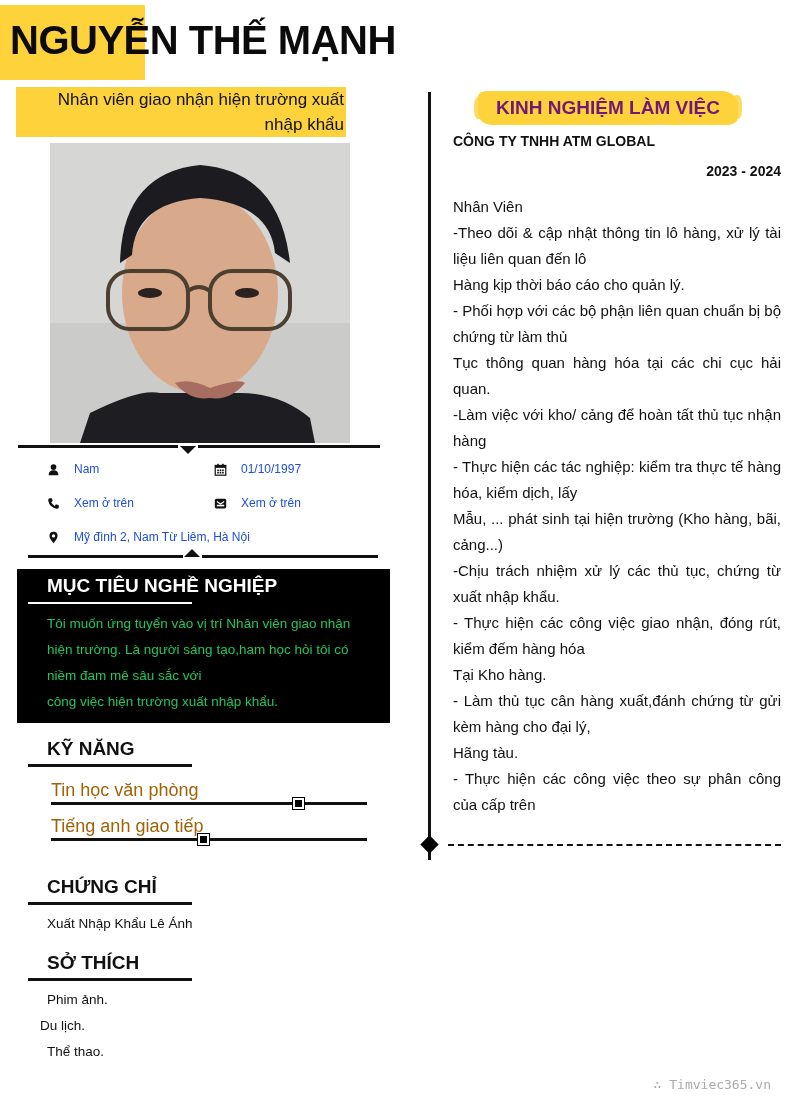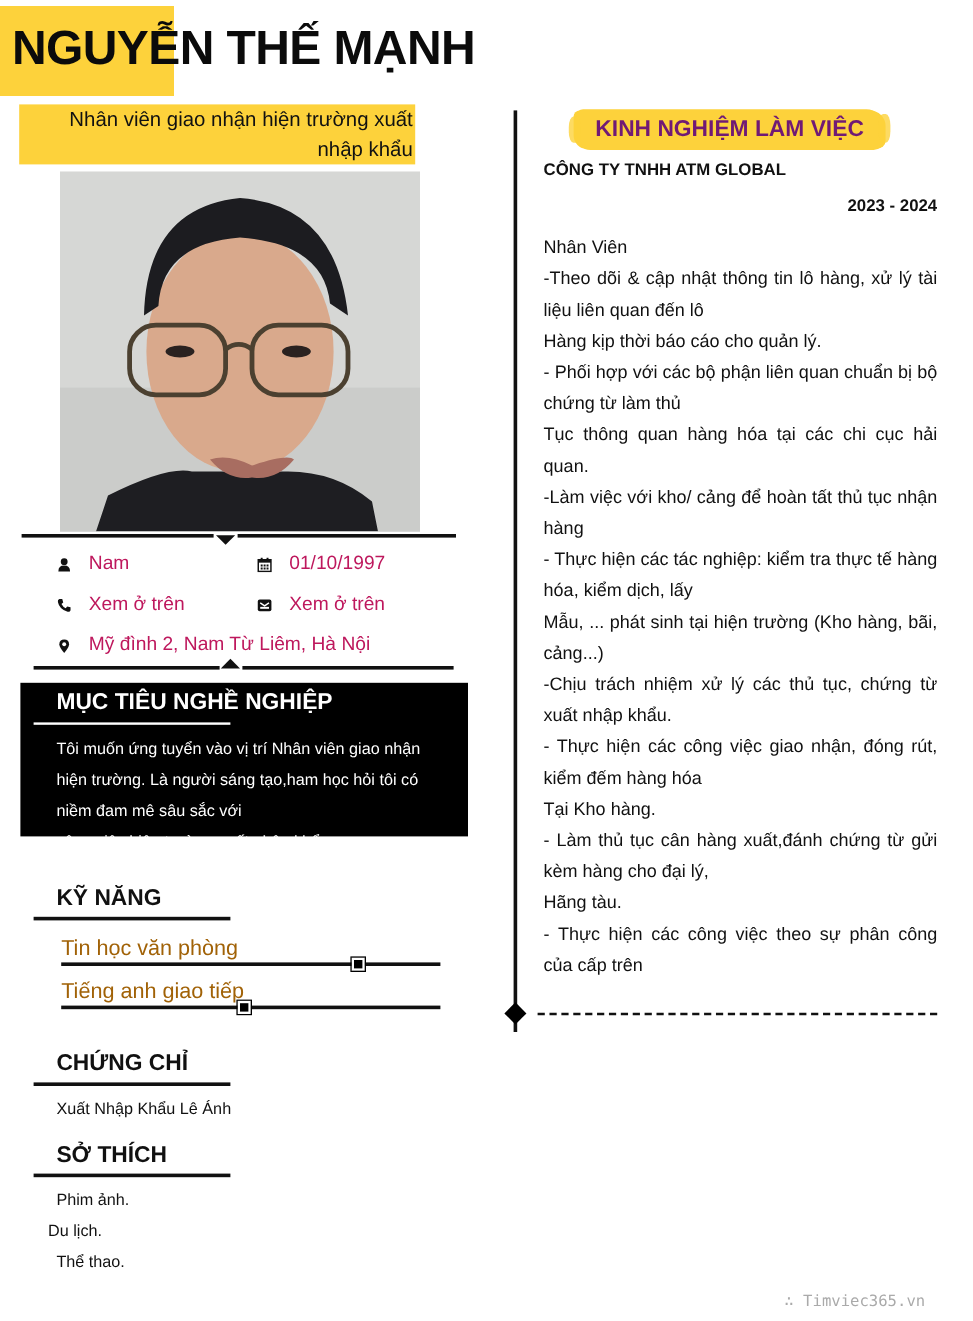--- a/index.html
+++ b/index.html
@@ -17,29 +17,29 @@
   .photo { left: 50px; top: 143px; width: 300px; height: 300px; overflow: hidden;
            background: linear-gradient(180deg, #cfd0ce 0%, #dcdcda 55%, #c4c5c3 100%); }
   .photo svg { width: 100%; height: 100%; display: block; }
 
   
   .hline { height: 3px; background: #111; }
   .tri-down { width: 0; height: 0; border-left: 8px solid transparent; border-right: 8px solid transparent; border-top: 8px solid #111; }
   .tri-up { width: 0; height: 0; border-left: 8px solid transparent; border-right: 8px solid transparent; border-bottom: 8px solid #111; }
 
   
-  .info-row { font-size: 16px; color: #be185d; display: flex; align-items: center; }
+  .info-row { font-size: 12px; color: #1d4ed8; display: flex; align-items: center; }
   .info-icon { width: 16px; height: 16px; display: inline-flex; align-items: center; justify-content: center; margin-right: 13px; }
   .info-icon svg { width: 13px; height: 13px; }
 
   
-  .objective { left: 17px; top: 569px; width: 373px; height: 128px; background: #000; color: #fff; }
+  .objective { left: 17px; top: 569px; width: 373px; height: 154px; background: #000; color: #fff; }
   .objective h2 { position: absolute; left: 30px; top: 6px; font-size: 19px; font-weight: bold; color: #fff; }
   .objective .uline { position: absolute; left: 11px; top: 33px; width: 164px; height: 2px; background: #fff; }
-  .objective p { position: absolute; left: 30px; top: 42px; width: 330px; font-size: 13.5px; line-height: 26px; color: #ffffff; }
+  .objective p { position: absolute; left: 30px; top: 42px; width: 330px; font-size: 13.5px; line-height: 26px; color: #22c55e; }
 
   .sec-title { font-size: 19px; font-weight: bold; color: #111; }
   .sec-line { height: 3px; background: #111; width: 164px; }
 
   .skill-label { font-size: 18px; color: #a16207; }
   .skill-track { height: 3px; background: #111; width: 316px; }
   .skill-knob { width: 11px; height: 11px; background: #000; border: 2px solid #fff; outline: 1.5px solid #000; }
 
   .plain { font-size: 13.5px; color: #111; }
 

